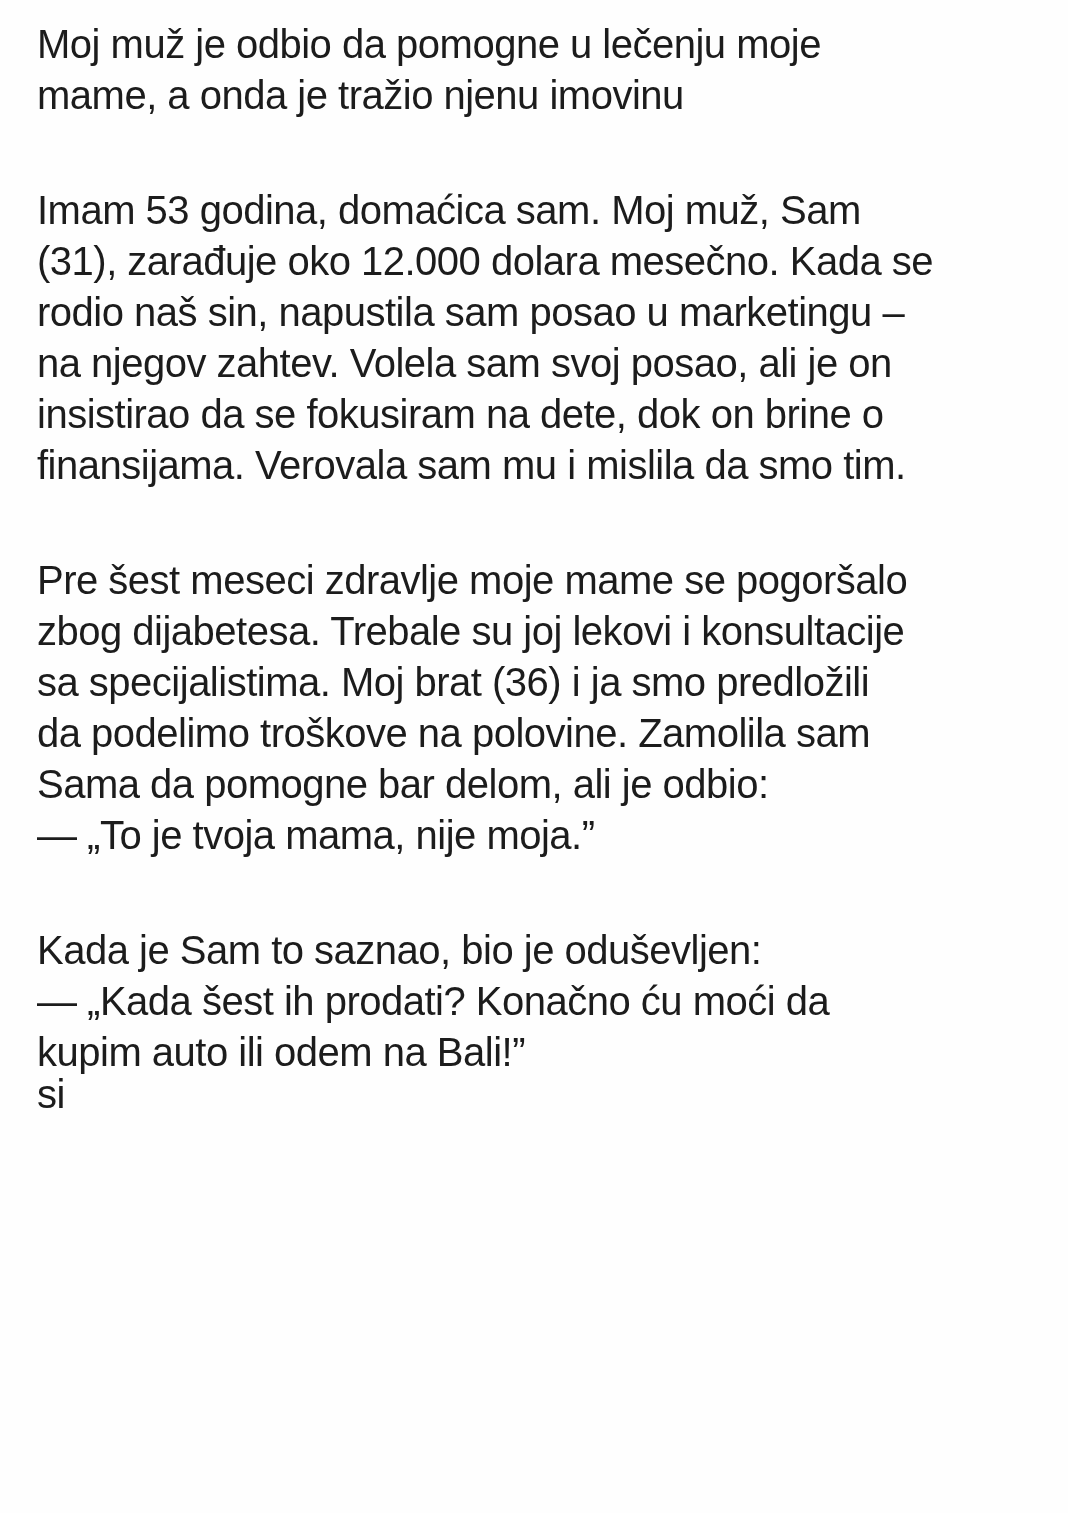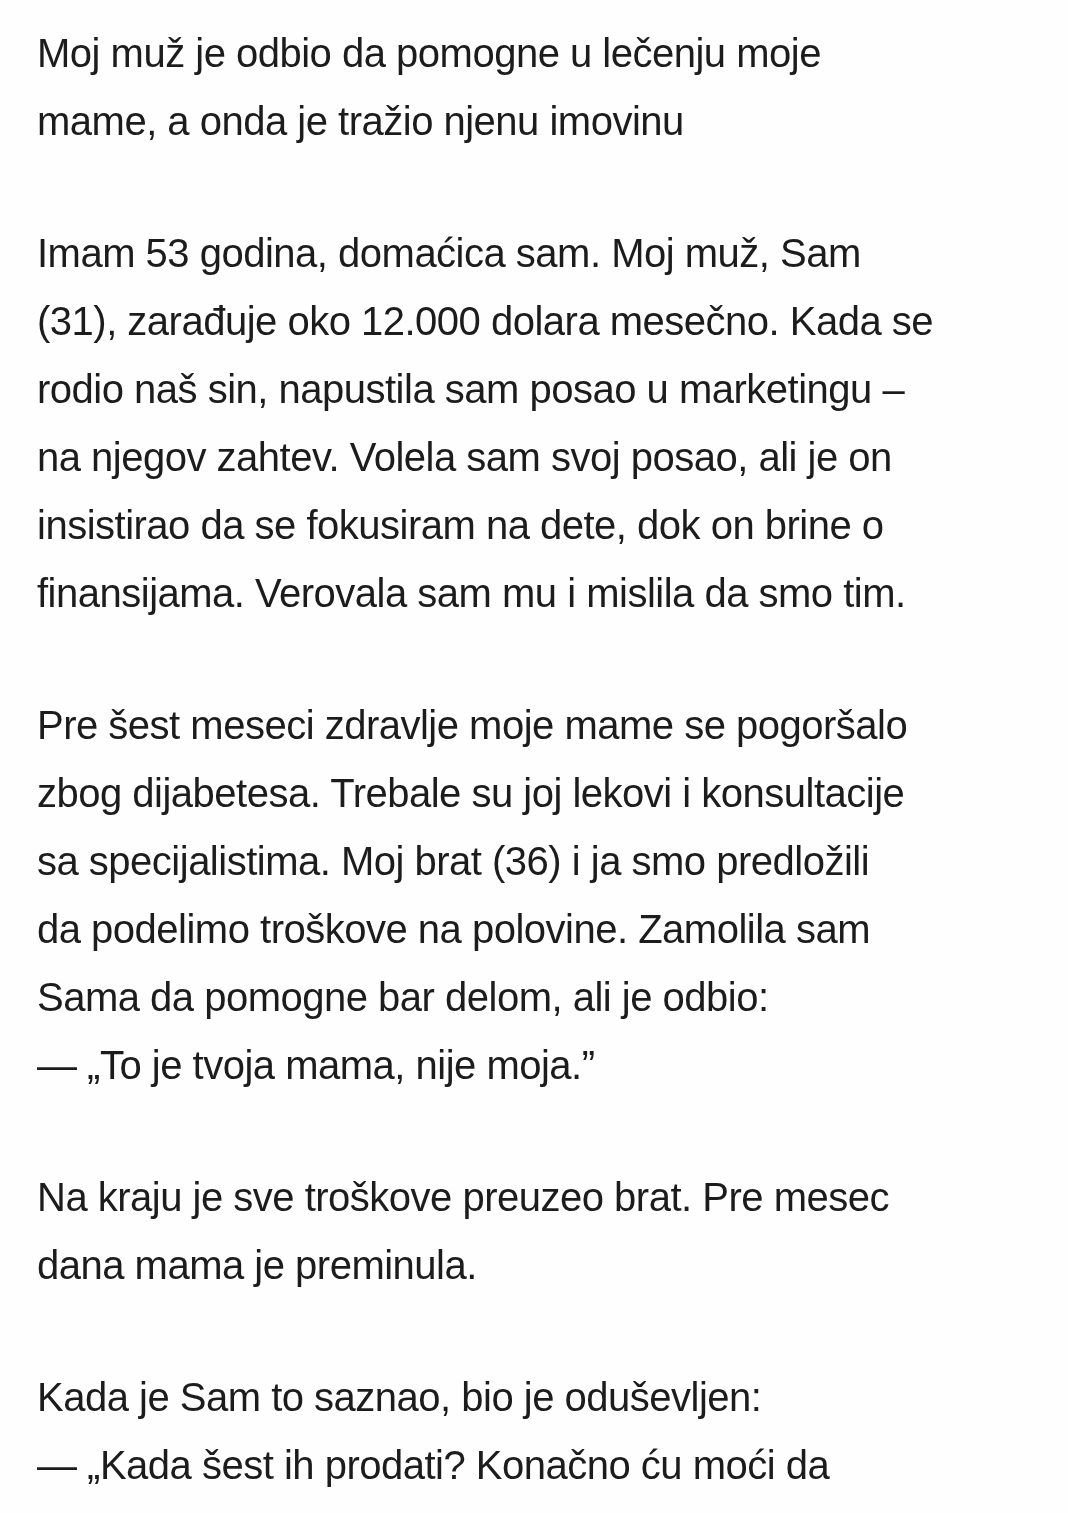--- a/index.html
+++ b/index.html
@@ -13,21 +13,21 @@
     background: #fefefe;
   }
   .page {
     box-sizing: border-box;
     width: 100%;
     height: 100%;
     padding: 19px 20px 0 37px;
     color: #1c1c1c;
     font-family: "Liberation Sans", "DejaVu Sans", sans-serif;
     font-size: 40px;
-    line-height: 68px;
+    line-height: 51px;
     letter-spacing: -0.5px;
     font-weight: 400;
   }
   .para {
     margin: 0 0 64px 0;
     white-space: pre;
   }
   .clipped-line {
     margin: -64px 0 0 0;
     position: relative;
@@ -46,19 +46,17 @@
 rodio naš sin, napustila sam posao u marketingu –
 na njegov zahtev. Volela sam svoj posao, ali je on
 insistirao da se fokusiram na dete, dok on brine o
 finansijama. Verovala sam mu i mislila da smo tim.</p>
   <p class="para">Pre šest meseci zdravlje moje mame se pogoršalo
 zbog dijabetesa. Trebale su joj lekovi i konsultacije
 sa specijalistima. Moj brat (36) i ja smo predložili
 da podelimo troškove na polovine. Zamolila sam
 Sama da pomogne bar delom, ali je odbio:
 — „To je tvoja mama, nije moja.”</p>
-  <p class="para">Na kraju je sve troškove preuzeo brat. Pre mesec
-dana mama je preminula.</p>
   <p class="para">Kada je Sam to saznao, bio je oduševljen:
 — „Kada šest ih prodati? Konačno ću moći da
 kupim auto ili odem na Bali!”</p>
   <p class="clipped-line">si</p>
 </div>
 
 </body></html>

